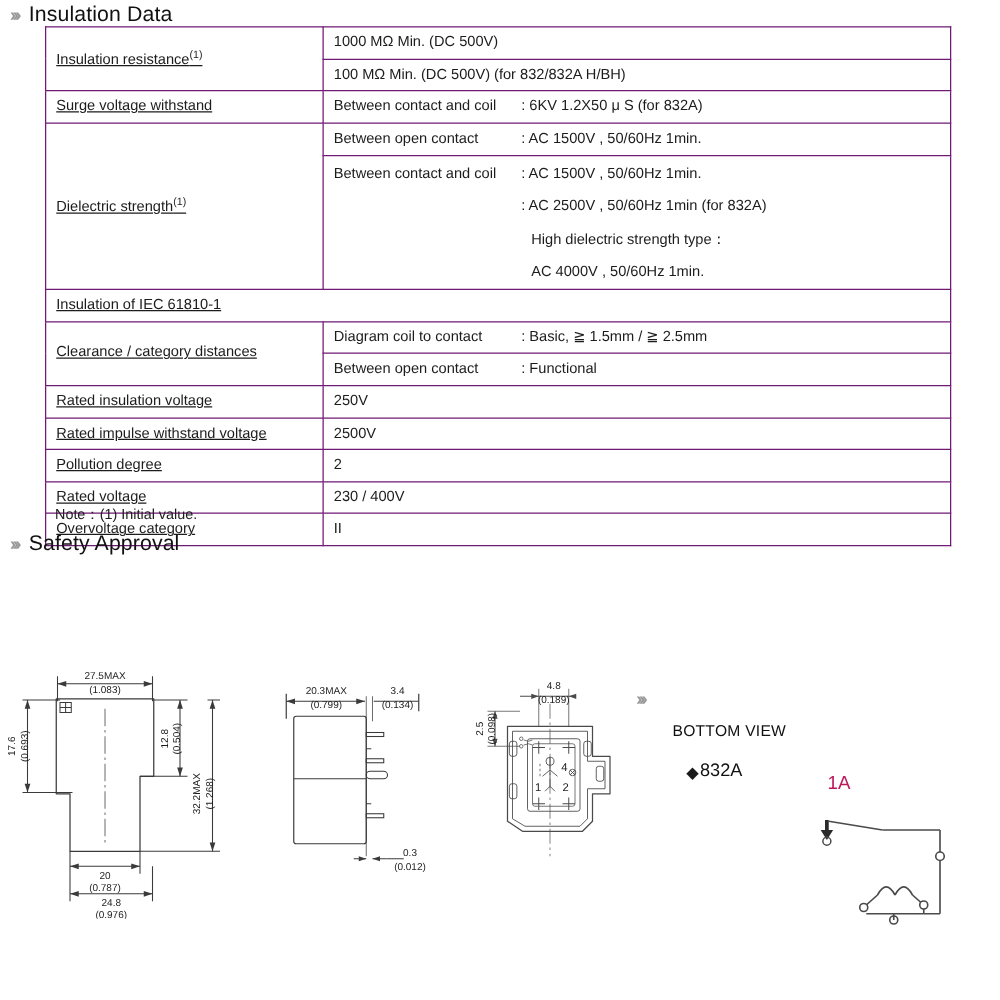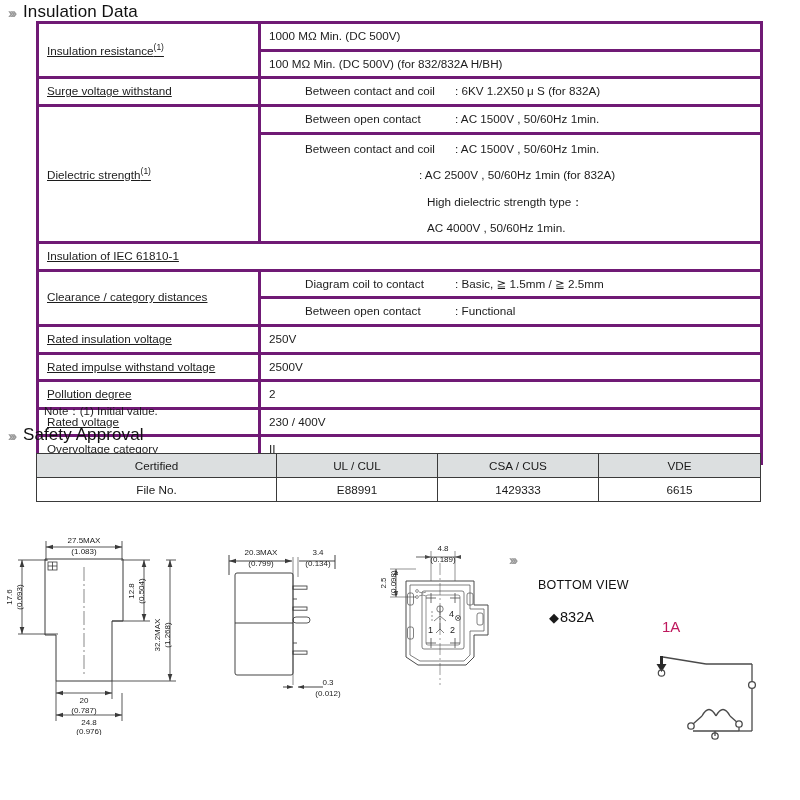--- a/index.html
+++ b/index.html
@@ -33,35 +33,35 @@
   }
 
   
   table.spec {
     border-collapse: collapse;
     table-layout: fixed;
     font-size: 11.7px;
     color: #1c1c1c;
   }
   table.spec td {
-    border: 3px solid #701a75;
+    border: 1px solid #701a75;
     padding: 5px 8px;
     vertical-align: middle;
     background: #ffffff;
     line-height: 1.25;
   }
   td.lbl {
     background: #dcdfe0;
     padding-left: 11px;
     text-decoration: underline;
   }
   sup.note-mark { font-size: 8.5px; vertical-align: super; }
 
   .kv { display: flex; }
-  .kv .k { flex: 0 0 150px; margin-left: 36px; }
+  .kv .k { flex: 0 0 150px; }
   .kv .v { flex: 1 1 auto; }
   .kv-sub { padding-left: 150px; }
   .kv-sub2 { padding-left: 158px; }
 
   
   .note {
     font-size: 11.5px;
     color: #1c1c1c;
   }
 
@@ -207,42 +207,20 @@
     </tbody>
   </table>
 
   <div class="note" style="position:absolute;left:44px;top:404px;">Note：(1) Initial value.</div>
 
   <div class="section-head" style="position:absolute;left:8px;top:425px;">
     <span class="chev">›››</span>
     <span class="section-title">Safety Approval</span>
   </div>
 
-  <table class="safety" style="position:absolute;left:36px;top:453px;width:724px;">
-    <colgroup>
-        <col style="width:240px">
-        <col style="width:161px">
-        <col style="width:161px">
-        <col style="width:162px">
-      </colgroup>
-    <tbody>
-      <tr class="hdr">
-        <td>Certified</td>
-        <td>UL / CUL</td>
-        <td>CSA / CUS</td>
-        <td>VDE</td>
-      </tr>
-      <tr>
-        <td>File No.</td>
-        <td>E88991</td>
-        <td>1429333</td>
-        <td>6615</td>
-      </tr>
-    </tbody>
-  </table>
 
   <div class="dwg" style="left:0px;top:535px;">
     <svg width="205" height="200" viewBox="0 0 205 200">
       <g stroke="#3a3a3a" fill="none" stroke-width="0.85">
 
         <path d="M45,24 L123,24 L123,86 L112,86 L112,146 L56,146 L56,100 L45,100 Z" stroke-width="1" fill="none" stroke-linejoin="round"></path>
 
         <line x1="46" y1="12" x2="122" y2="12"></line>
         <line x1="46" y1="6" x2="46" y2="26"></line>
         <line x1="122" y1="6" x2="122" y2="26"></line>

